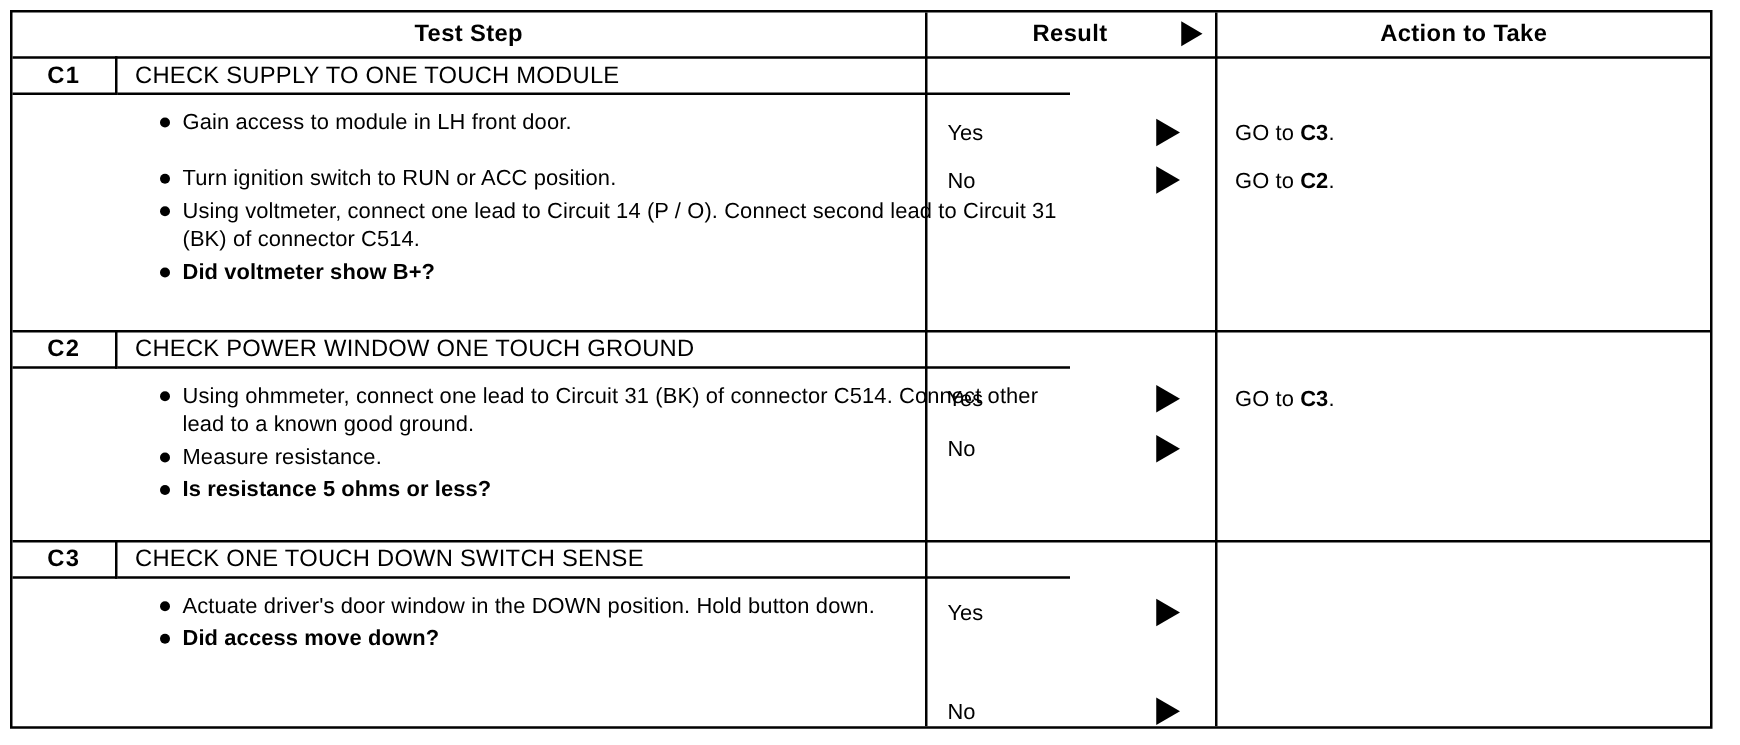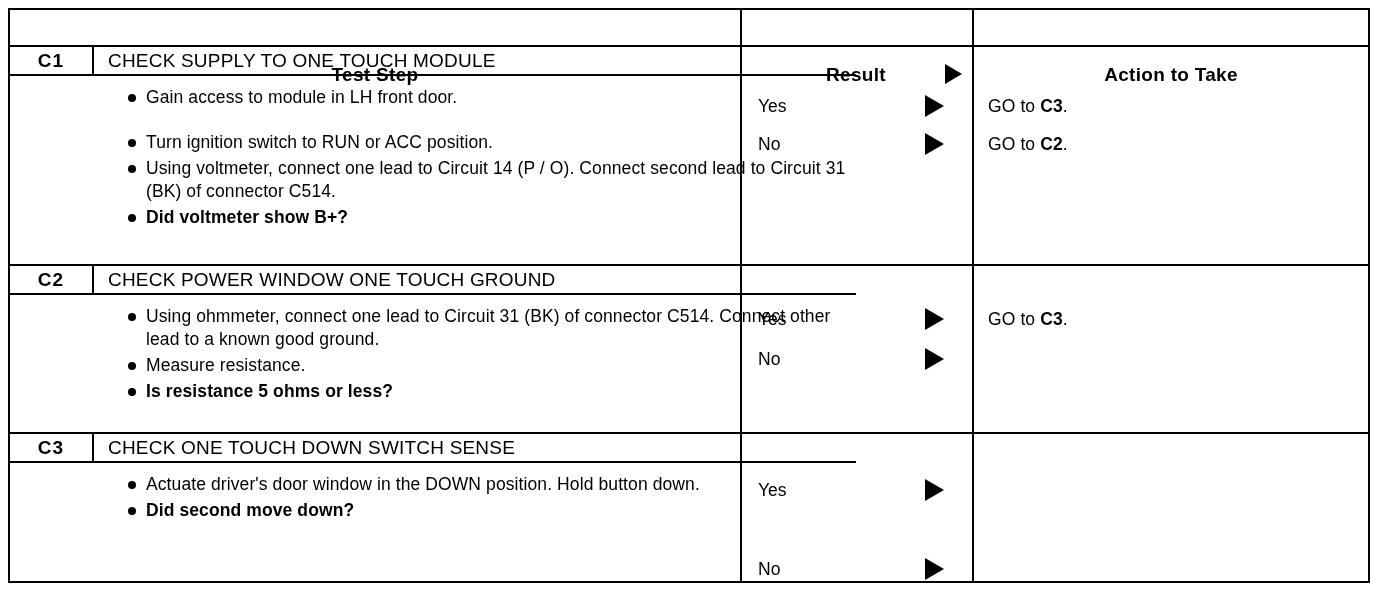--- a/index.html
+++ b/index.html
@@ -58,21 +58,20 @@
   .hrule.r-c2     { top: 254px; }
   .hrule.r-c3     { top: 422px; }
 
   
   .thead {
     position: absolute;
     left: 0;
     top: 0;
     right: 0;
     height: 35px;
-    margin-top: 47px;
   }
   .th {
     position: absolute;
     top: 0;
     height: 35px;
     line-height: 35px;
     font-weight: bold;
     font-size: 19px;
     letter-spacing: 0.3px;
     text-align: center;
@@ -295,21 +294,21 @@
     <div class="action-block rb-c2">
       <div class="action-text c2-yes-act"><span>GO to </span><b>C3</b><span>.</span></div>
     </div>
 
     <div class="step-block step-c3">
       <div class="step-code">C3</div>
       <div class="step-title">CHECK ONE TOUCH DOWN SWITCH SENSE</div>
       <div class="step-body">
         <ul class="bullets">
           <li>Actuate driver's door window in the DOWN position. Hold button down.</li>
-          <li class="bold">Did second move down?</li>
+          <li class="bold">Did access move down?</li>
         </ul>
       </div>
     </div>
     <div class="result-block rb-c3">
       <div class="answer c3-yes">Yes</div>
       <div class="answer-arrow c3-yes-arr"></div>
       <div class="answer c3-no">No</div>
       <div class="answer-arrow c3-no-arr"></div>
     </div>
 

